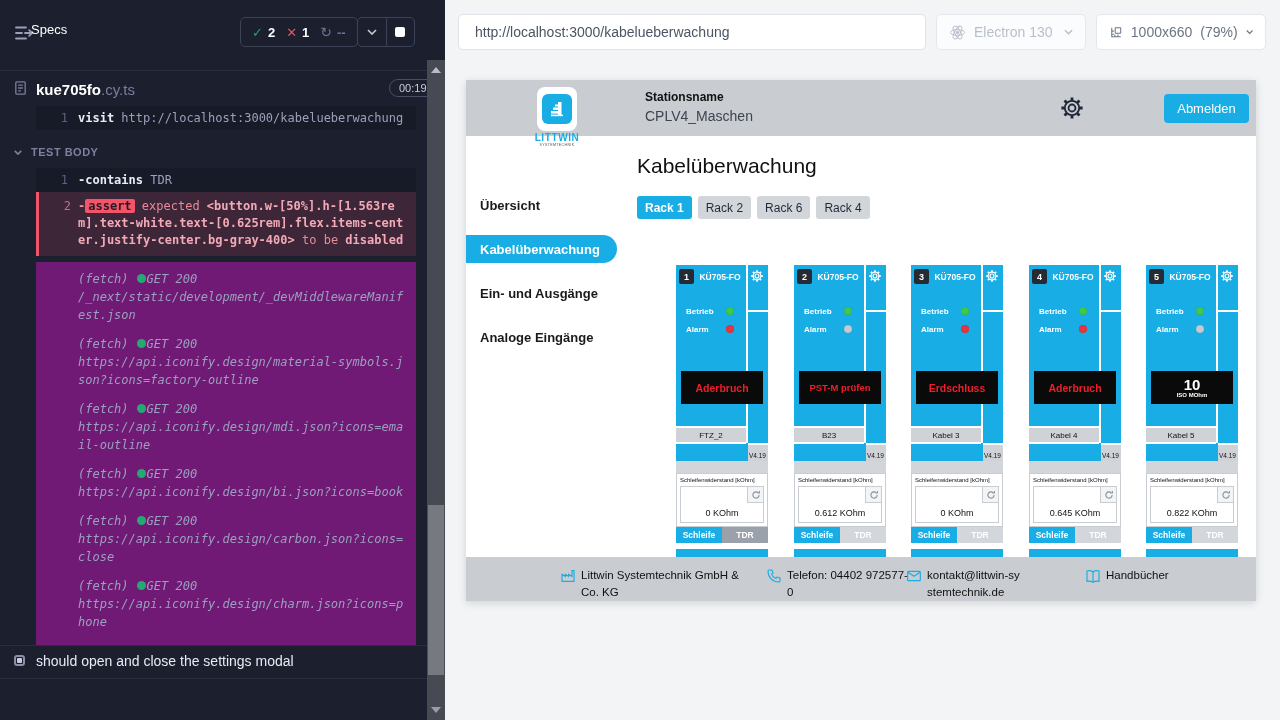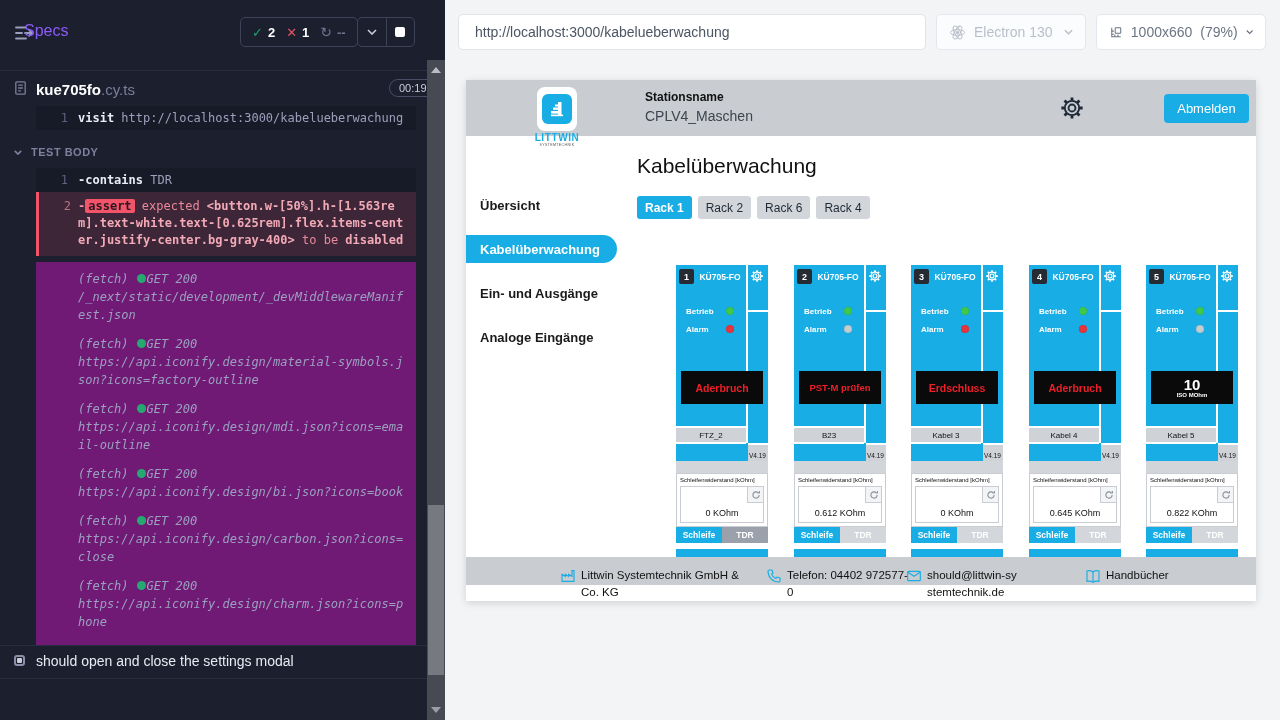--- a/index.html
+++ b/index.html
@@ -4,21 +4,21 @@
 <style>
   * { margin:0; padding:0; box-sizing:border-box; }
   html,body { width:1280px; height:720px; overflow:hidden; background:#f3f4f6;
     font-family:"Liberation Sans", sans-serif; }
   .screen { position:absolute; width:1280px; height:720px; }
 
   
   .cy-panel { position:absolute; left:0; top:0; width:445px; height:720px; background:#1c1f2e; }
   .cy-header { position:absolute; left:0; top:0; width:427px; height:70px; }
   .specs-icon { position:absolute; left:14px; top:24px; width:20px; height:18px; color:#9ba0ba; }
-  .specs-title { position:absolute; left:24px; top:22px; font-size:16px; color:#8b5cf6; }
+  .specs-title { position:absolute; left:31px; top:22px; font-size:13px; color:#ffffff; }
   .stats-box { position:absolute; left:240px; top:17px; height:30px; border:1px solid #3e4257;
     border-radius:5px; display:flex; align-items:center; gap:11px; padding:0 11px;
     font-size:13px; font-weight:bold; color:#fff; }
   .stat { display:flex; align-items:center; gap:5px; }
   .glyph { font-family:"DejaVu Sans", sans-serif; font-weight:bold; }
   .g-pass { color:#1fa173; font-size:13px; }
   .g-fail { color:#e45464; font-size:13px; }
   .g-pend { color:#6f7490; font-size:14px; font-weight:normal; }
   .stat-pend { color:#6f7490; }
   .btn-group { position:absolute; left:357px; top:17px; height:30px; width:58px;
@@ -152,21 +152,21 @@
   .refresh-btn svg { width:10px; height:10px; }
   .measure-value { position:absolute; left:0; bottom:4px; width:100%; text-align:center; font-size:9px; color:#111; }
   .card-buttons { position:absolute; left:0; top:262px; width:92px; height:16px; display:flex; }
   .card-buttons button { flex:1; border:none; font-size:8.5px; font-weight:bold;
     font-family:"Liberation Sans",sans-serif; cursor:pointer; display:flex; align-items:center; justify-content:center; }
   .btn-schleife { background:#18ade4; color:#fff; }
   .tdr-dark { background:#9aa1ab; color:#fff; }
   .tdr-light { background:#d3d7db; color:#fff; }
   .card-bottom-strip { position:absolute; left:0; top:284px; width:92px; height:8px; background:#18ade4; }
 
-  .app-footer { position:absolute; left:0; top:477px; width:790px; height:28px; background:#c9ccd1;
+  .app-footer { position:absolute; left:0; top:477px; width:790px; height:44px; background:#c9ccd1;
     display:flex; align-items:center; }
   .foot-item { position:absolute; display:flex; gap:5px; align-items:flex-start; }
   .foot-icon { width:16px; height:16px; color:#18ade4; flex:none; margin-top:1px; }
   .foot-text { font-size:11.5px; color:#111; line-height:1.45; }
   .fi-1 { left:94px; top:10px; } .fi-1 .foot-text { width:178px; }
   .fi-2 { left:300px; top:10px; } .fi-2 .foot-text { width:124px; }
   .fi-3 { left:440px; top:10px; } .fi-3 .foot-text { width:95px; word-break:break-all; }
   .fi-4 { left:619px; top:10px; }
 </style>
 </head>
@@ -627,21 +627,21 @@
           <svg class="foot-icon" viewBox="0 0 24 24" fill="none" stroke="currentColor" stroke-width="1.7" stroke-linejoin="round">
               <path d="M5 3h4l1.5 4.5-2.2 1.7a12 12 0 0 0 6.5 6.5l1.7-2.2L21 15v4a2 2 0 0 1-2 2A16 16 0 0 1 3 5a2 2 0 0 1 2-2z"></path>
             </svg>
           <span class="foot-text">Telefon: 04402 972577-0</span>
         </div>
         <div class="foot-item fi-3">
           <svg class="foot-icon" viewBox="0 0 24 24" fill="none" stroke="currentColor" stroke-width="1.7">
               <rect x="2.5" y="5" width="19" height="14" rx="1.5"></rect>
               <path d="M3 6.5l9 6 9-6"></path>
             </svg>
-          <span class="foot-text">should@littwin-systemtechnik.de</span>
+          <span class="foot-text">kontakt@littwin-systemtechnik.de</span>
         </div>
         <div class="foot-item fi-4">
           <svg class="foot-icon" viewBox="0 0 24 24" fill="none" stroke="currentColor" stroke-width="1.7">
               <path d="M12 6c-1.6-1.3-3.6-2-6-2-1 0-2 .1-3 .4V20c1-.3 2-.4 3-.4 2.4 0 4.4.7 6 2 1.6-1.3 3.6-2 6-2 1 0 2 .1 3 .4V4.4c-1-.3-2-.4-3-.4-2.4 0-4.4.7-6 2z"></path>
               <path d="M12 6v15.2"></path>
             </svg>
           <span class="foot-text">Handbücher</span>
         </div>
       </div>
     </div>

